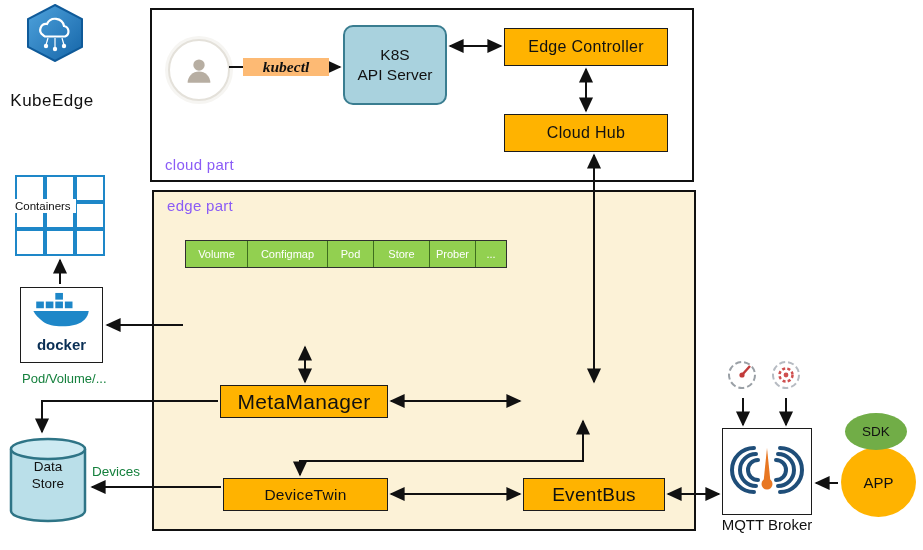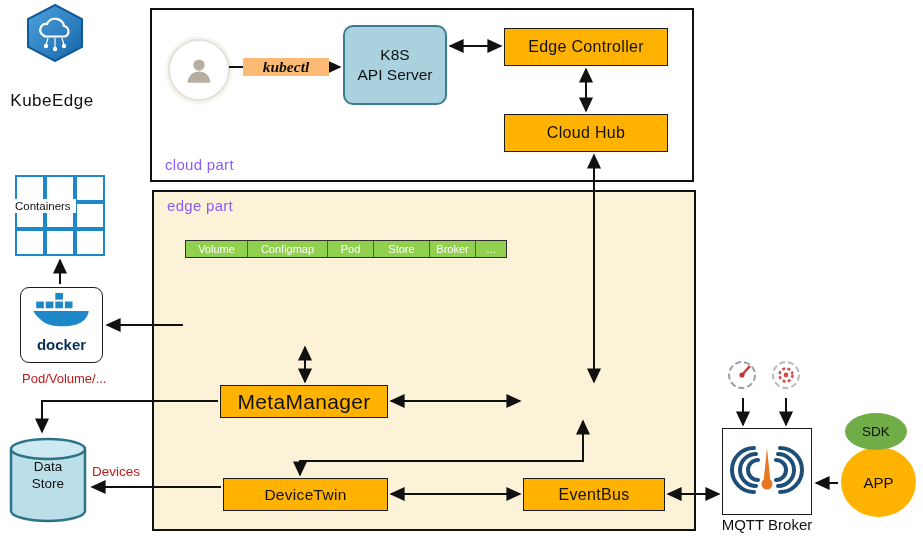--- a/index.html
+++ b/index.html
@@ -7,35 +7,35 @@
           font-family:"Liberation Sans",sans-serif;color:#111;}
   .abs{position:absolute;}
   .part-box{position:absolute;border:2px solid #111;background:#fff;}
   .part-label{position:absolute;font-size:15px;color:#8b5cf6;letter-spacing:.3px;}
   .obox{position:absolute;background:#ffb300;border:1.6px solid #1c1c1c;
         display:flex;align-items:center;justify-content:center;
         font-size:16px;color:#111;box-sizing:border-box;letter-spacing:.3px;}
   .api-box{position:absolute;background:#a9d2de;border:2px solid #3a7d90;border-radius:10px;
         display:flex;flex-direction:column;align-items:center;justify-content:center;
         font-size:15.5px;line-height:1.3;box-sizing:border-box;}
-  .tabs{position:absolute;display:flex;height:18px;box-sizing:border-box;border:1px solid #2f2f2f;background:#fdba74;}
+  .tabs{position:absolute;display:flex;height:28px;box-sizing:border-box;border:1px solid #2f2f2f;background:#fdba74;}
   .tab{height:100%;box-sizing:border-box;border-right:1px solid #3f6e1e;background:#92d050;
        color:#fff;font-size:11px;display:flex;align-items:center;justify-content:center;white-space:nowrap;}
   .tab:last-child{border-right:none;}
   .user-circle{position:absolute;width:58px;height:58px;border-radius:50%;background:#fff;
        border:2px solid #e4e1da;box-shadow:0 0 0 3px #f6f5f2;display:flex;align-items:center;justify-content:center;}
   .kubectl{position:absolute;z-index:65;background:#fdba74;padding:0 3px;text-align:center;
        font-family:"Liberation Serif",serif;font-style:italic;font-size:15.5px;font-weight:600;}
   .containers-grid{position:absolute;display:grid;grid-template-columns:repeat(3,30px);grid-auto-rows:27px;}
   .cgrid-cell{box-sizing:border-box;border:2px solid #1e87c8;background:#fff;}
   .containers-label{position:absolute;background:#fff;padding:1px 5px;font-size:11.5px;z-index:5;}
   .docker-box{position:absolute;border:1.6px solid #1c1c1c;background:#fff;
        display:flex;flex-direction:column;align-items:center;justify-content:flex-start;box-sizing:border-box;}
   .docker-word{font-size:15px;font-weight:bold;color:#0a2f55;margin-top:-2px;}
-  .small-label{position:absolute;font-size:13px;color:#b91c1c;}
+  .small-label{position:absolute;font-size:13px;color:#15803d;}
   .cyl-label{position:absolute;text-align:center;font-size:13.5px;line-height:1.25;z-index:5;}
   .mqtt-box{position:absolute;border:1.6px solid #1c1c1c;background:#fff;
        display:flex;align-items:center;justify-content:center;box-sizing:border-box;}
   .mqtt-label{position:absolute;text-align:center;font-size:15px;}
   .sdk{position:absolute;background:#71ad47;border-radius:50%;display:flex;align-items:center;justify-content:center;
        font-size:13.5px;z-index:12;}
   .app{position:absolute;background:#ffb300;border-radius:50%;display:flex;align-items:center;justify-content:center;
        font-size:15px;z-index:11;}
   .logo-label{position:absolute;font-size:17px;letter-spacing:.5px;text-align:center;}
   .connectors{position:absolute;left:0;top:0;z-index:60;pointer-events:none;}
@@ -87,42 +87,42 @@
 
   <div class="part-box" style="left:152px;top:190px;width:540px;height:337px;background:#fcf2d7;">
     <div class="part-label" style="left:13px;top:5px;">edge part</div>
   </div>
 
   <div class="tabs" style="left:185px;top:240px;width:322px;">
     <div class="tab" style="width:62px;">Volume</div>
     <div class="tab" style="width:80px;">Configmap</div>
     <div class="tab" style="width:46px;">Pod</div>
     <div class="tab" style="width:56px;">Store</div>
-    <div class="tab" style="width:46px;">Broker</div>
+    <div class="tab" style="width:46px;">Prober</div>
     <div class="tab" style="width:32px;flex:1;">...</div>
   </div>
 
   <div class="obox" style="left:220px;top:385px;width:168px;height:33px;font-size:21px;">MetaManager</div>
   <div class="obox" style="left:223px;top:478px;width:165px;height:33px;font-size:15.5px;">DeviceTwin</div>
-  <div class="obox" style="left:523px;top:478px;width:142px;height:33px;font-size:16px;">EventBus</div>
+  <div class="obox" style="left:523px;top:478px;width:142px;height:33px;font-size:19px;">EventBus</div>
 
   <div class="containers-grid" style="left:15px;top:175px;">
     <div class="cgrid-cell"></div>
     <div class="cgrid-cell"></div>
     <div class="cgrid-cell"></div>
     <div class="cgrid-cell"></div>
     <div class="cgrid-cell"></div>
     <div class="cgrid-cell"></div>
     <div class="cgrid-cell"></div>
     <div class="cgrid-cell"></div>
     <div class="cgrid-cell"></div>
   </div>
   <div class="containers-label" style="left:10px;top:199px;">Containers</div>
 
-  <div class="docker-box" style="left:20px;top:287px;width:83px;height:76px;border-radius:9px;">
+  <div class="docker-box" style="left:20px;top:287px;width:83px;height:76px;">
     <span style="margin-top:4px;">
       <svg width="60" height="42" viewBox="0 0 62 44">
         <g fill="#1e87c8">
           <rect x="24" y="1" width="8" height="7"></rect>
           <rect x="4" y="10" width="8" height="7"></rect>
             <rect x="14" y="10" width="8" height="7"></rect>
           <rect x="24" y="10" width="8" height="7"></rect>
             <rect x="34" y="10" width="8" height="7"></rect>
           <path d="M1,20 h58 c-1,7 -6,12 -13,14 c-11,3 -27,3 -35,-3 c-5,-4 -8,-7 -10,-11 z"></path>
         </g>

